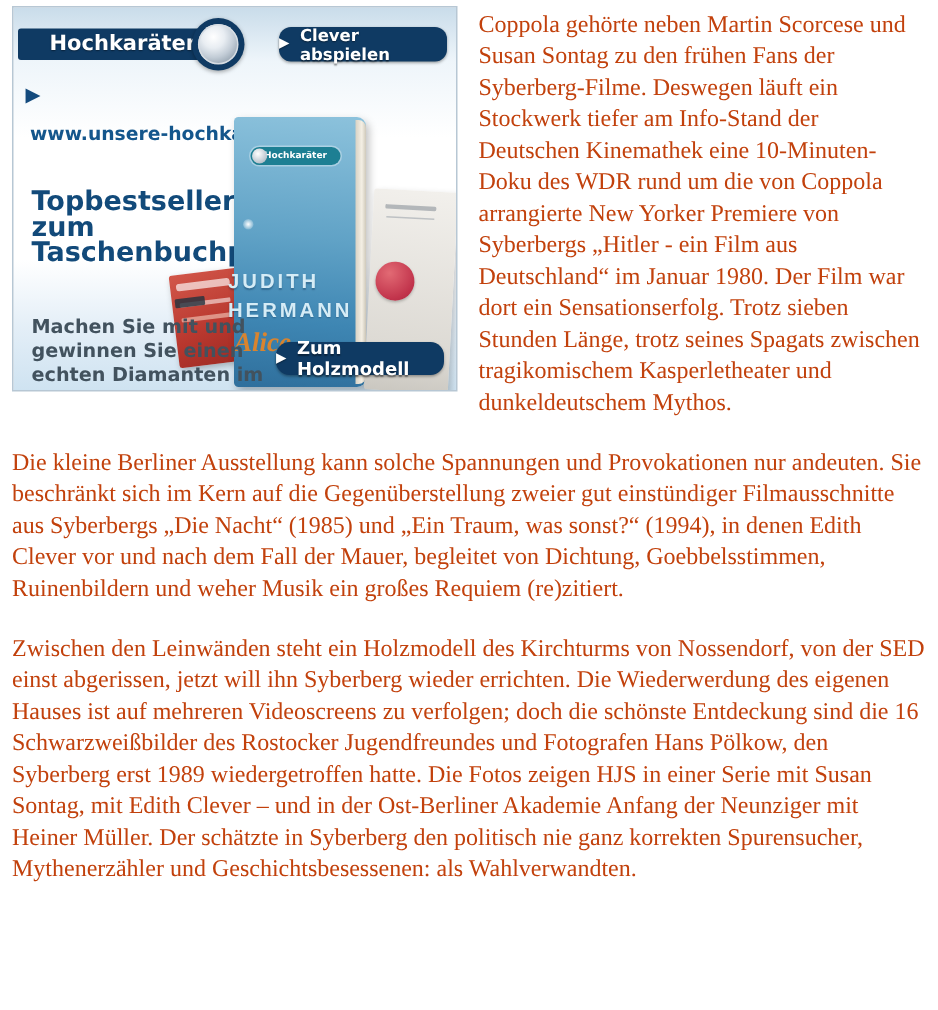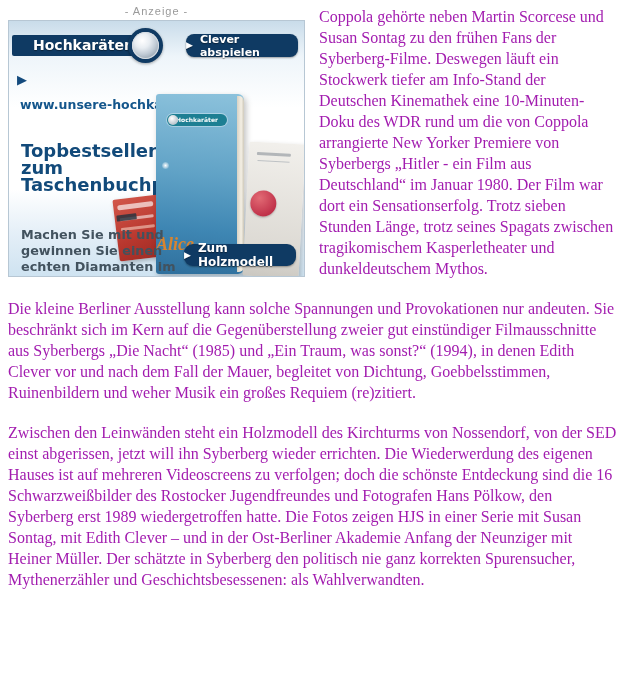--- a/index.html
+++ b/index.html
@@ -142,31 +142,30 @@
     box-shadow:0 1px 2px rgba(0,0,0,.25);
   }
   .book-white .mini-pill{
     position:absolute;left:8px;bottom:14px;width:36px;height:9px;border-radius:5px;
     background:#c8cdd2;box-shadow:inset 0 0 0 1px #b0b6bc;
   }
 
   
   .article p{
     margin:0 0 19px 0;
-    font-size:16px;line-height:21px;color:#a21caf;
+    font-size:16px;line-height:21px;color:#c2410c;
   }
   .article p.first{margin-top:2px;}
 </style>
 </head>
 <body>
 
 <div class="page">
 
   <div class="ad-col">
-    <div class="anzeige-label">- Anzeige -</div>
 
     <div class="ad">
       <div class="brand-bar">Hochkaräter</div>
 
       <div class="brand-logo">
         <div class="gem"></div>
       </div>
 
       <div class="btn replay-btn">
         <span class="tri">▶</span>
@@ -179,20 +178,24 @@
       <div class="website-url">www.unsere-hochkaraeter.de</div>
 
       <div class="ad-tagline">Topbestseller zum Taschenbuchpreis</div>
 
       <div class="book-red"></div>
 
       <div class="book-blue">
         <div class="page-edge"></div>
         <div class="book-badge">Hochkaräter</div>
         <div class="spark"></div>
+        <div class="book-author">
+          <span>JUDITH</span><br>
+          <span>HERMANN</span>
+        </div>
         <div class="book-title">Alice</div>
       </div>
 
       <div class="book-white">
         <div class="sticker"></div>
         <div class="mini-pill"></div>
       </div>
 
       <div class="promo"><span>Machen Sie mit und gewinnen Sie einen echten Diamanten im Wert von </span><span class="prize">5000 €</span></div>
 

